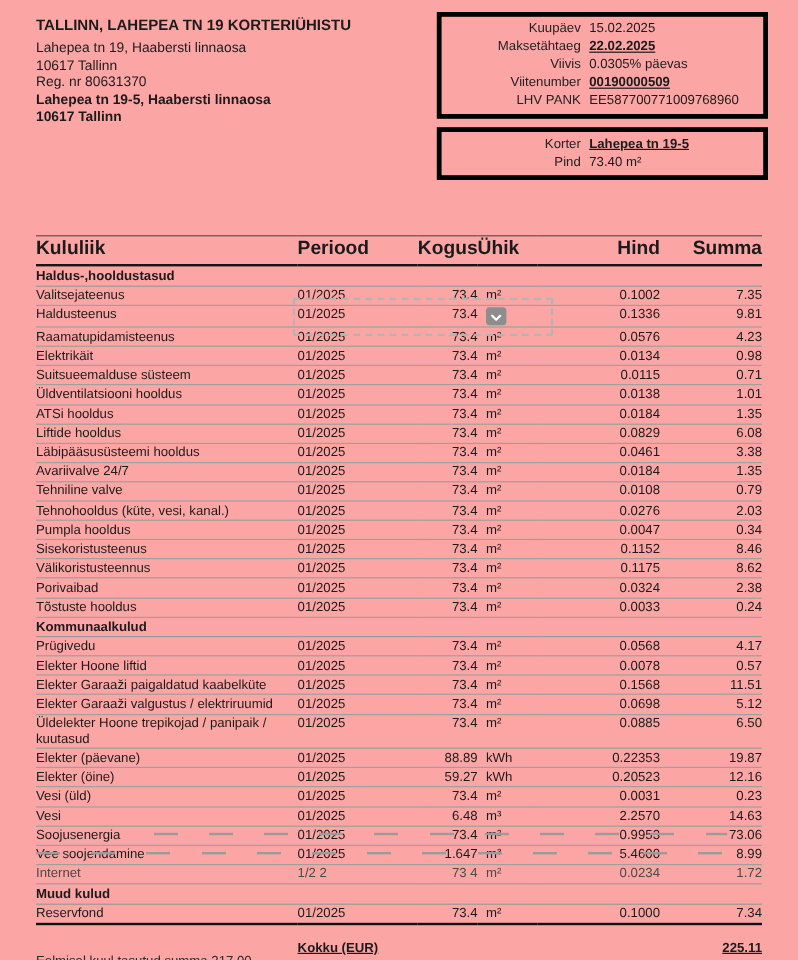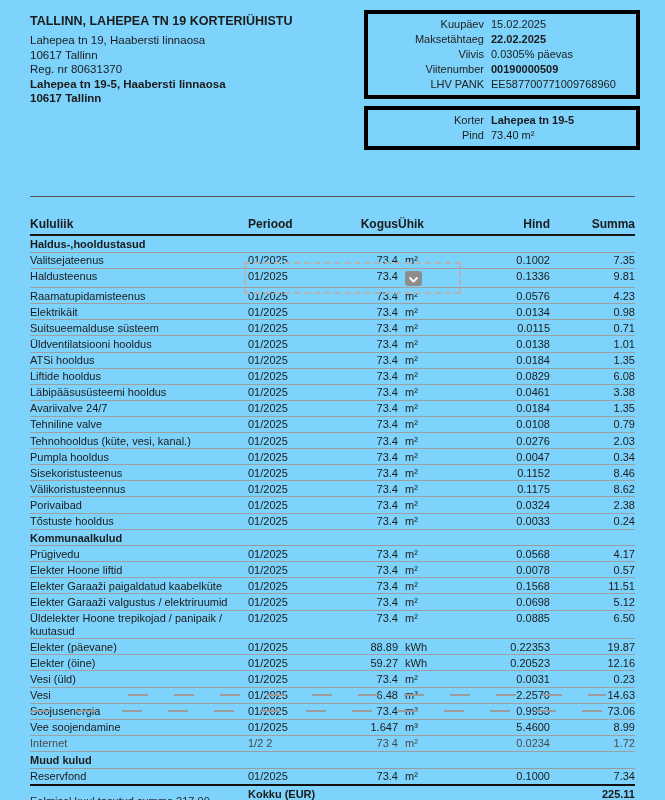--- a/index.html
+++ b/index.html
@@ -1,43 +1,43 @@
 <!DOCTYPE html>
 <html><head>
 <meta charset="utf-8">
 <style>
   html,body{margin:0;padding:0;background:#fff;}
-  .page{position:relative;width:665px;height:800px;overflow:hidden;background:#7dd3fc;
+  .page{position:relative;width:665px;height:800px;overflow:hidden;background:#fca5a5;
         font-family:"Liberation Sans",sans-serif;color:#1b1b1b;font-size:11px;}
   .inner{padding:10px 25px 0 30px;}
   .header{display:flex;justify-content:space-between;align-items:flex-start;}
   .hdr-left{width:330px;}
   .seller-name{font-weight:bold;font-size:12.5px;margin-top:4px;margin-bottom:5px;}
   .seller-line{line-height:14.5px;font-size:11.5px;}
   .recipient{font-weight:bold;font-size:11.5px;line-height:14.5px;}
   .hdr-right{width:276px;}
   .arve-title{text-align:center;font-weight:bold;font-size:13px;margin-bottom:7px;margin-top:2px;}
   .info-box{border:4px solid #000000;padding:3px 6px 3px 4px;margin-bottom:7px;}
   .info-row{display:flex;line-height:15px;}
   .info-label{flex:0 0 112px;text-align:right;margin-right:7px;color:#222;}
   .info-value{flex:1;text-align:left;}
-  .b{font-weight:bold;}
+  .b{font-weight:bold;text-decoration:underline;}
   table.costs{width:605px;border-collapse:collapse;margin-top:39px;table-layout:fixed;}
   table.costs col.c1{width:218px;} table.costs col.c2{width:100px;}
   table.costs col.c3{width:50px;}  table.costs col.c4{width:50px;}
   table.costs col.c5{width:102px;} table.costs col.c6{width:85px;}
-  table.costs th{font-weight:bold;text-align:left;padding:20px 0 3px;
-       border-top:1px solid #555;border-bottom:2px solid #161616;font-size:12px;}
+  table.costs th{font-weight:bold;text-align:left;padding:2px 0 3px;
+       border-top:1px solid #555;border-bottom:2px solid #161616;font-size:16px;}
   table.costs th.r, table.costs td.r{text-align:right;}
   table.costs td{padding:1.5px 0 1px;line-height:12.6px;vertical-align:top;font-size:11px;}
   table.costs td.u{padding-left:7px;}
   tr.sec td{font-weight:bold;border-bottom:1px solid #9a9a9a;padding-top:2px;}
   tr.row td{border-bottom:1px solid #9f9f9f;}
   tr.row.last-of-table td{border-bottom:2px solid #111;}
-  tr.sum td{padding-top:2px;}
+  tr.sum td{padding-top:13px;}
   tr.sum.thick td{border-bottom:2px solid #111;}
   td.pos-rel{position:relative;}
   .sel-overlay{position:absolute;left:-4px;top:-7px;width:213px;height:28px;
        border:2px dashed #b4b4b4;border-radius:2px;pointer-events:none;}
   .dd-btn{display:inline-block;width:17px;height:15px;background:#8d8d8d;border-radius:3px;
        vertical-align:-3px;text-align:center;line-height:13px;cursor:pointer;border:0;padding:0;}
   .glitch td{color:#4a4a4a;}
   .artifact{position:absolute;height:2px;
        background:repeating-linear-gradient(90deg,#9b9b9b 0 20px,transparent 20px 46px);}
   .clipped-line{position:absolute;left:30px;top:795px;height:5px;overflow:hidden;

